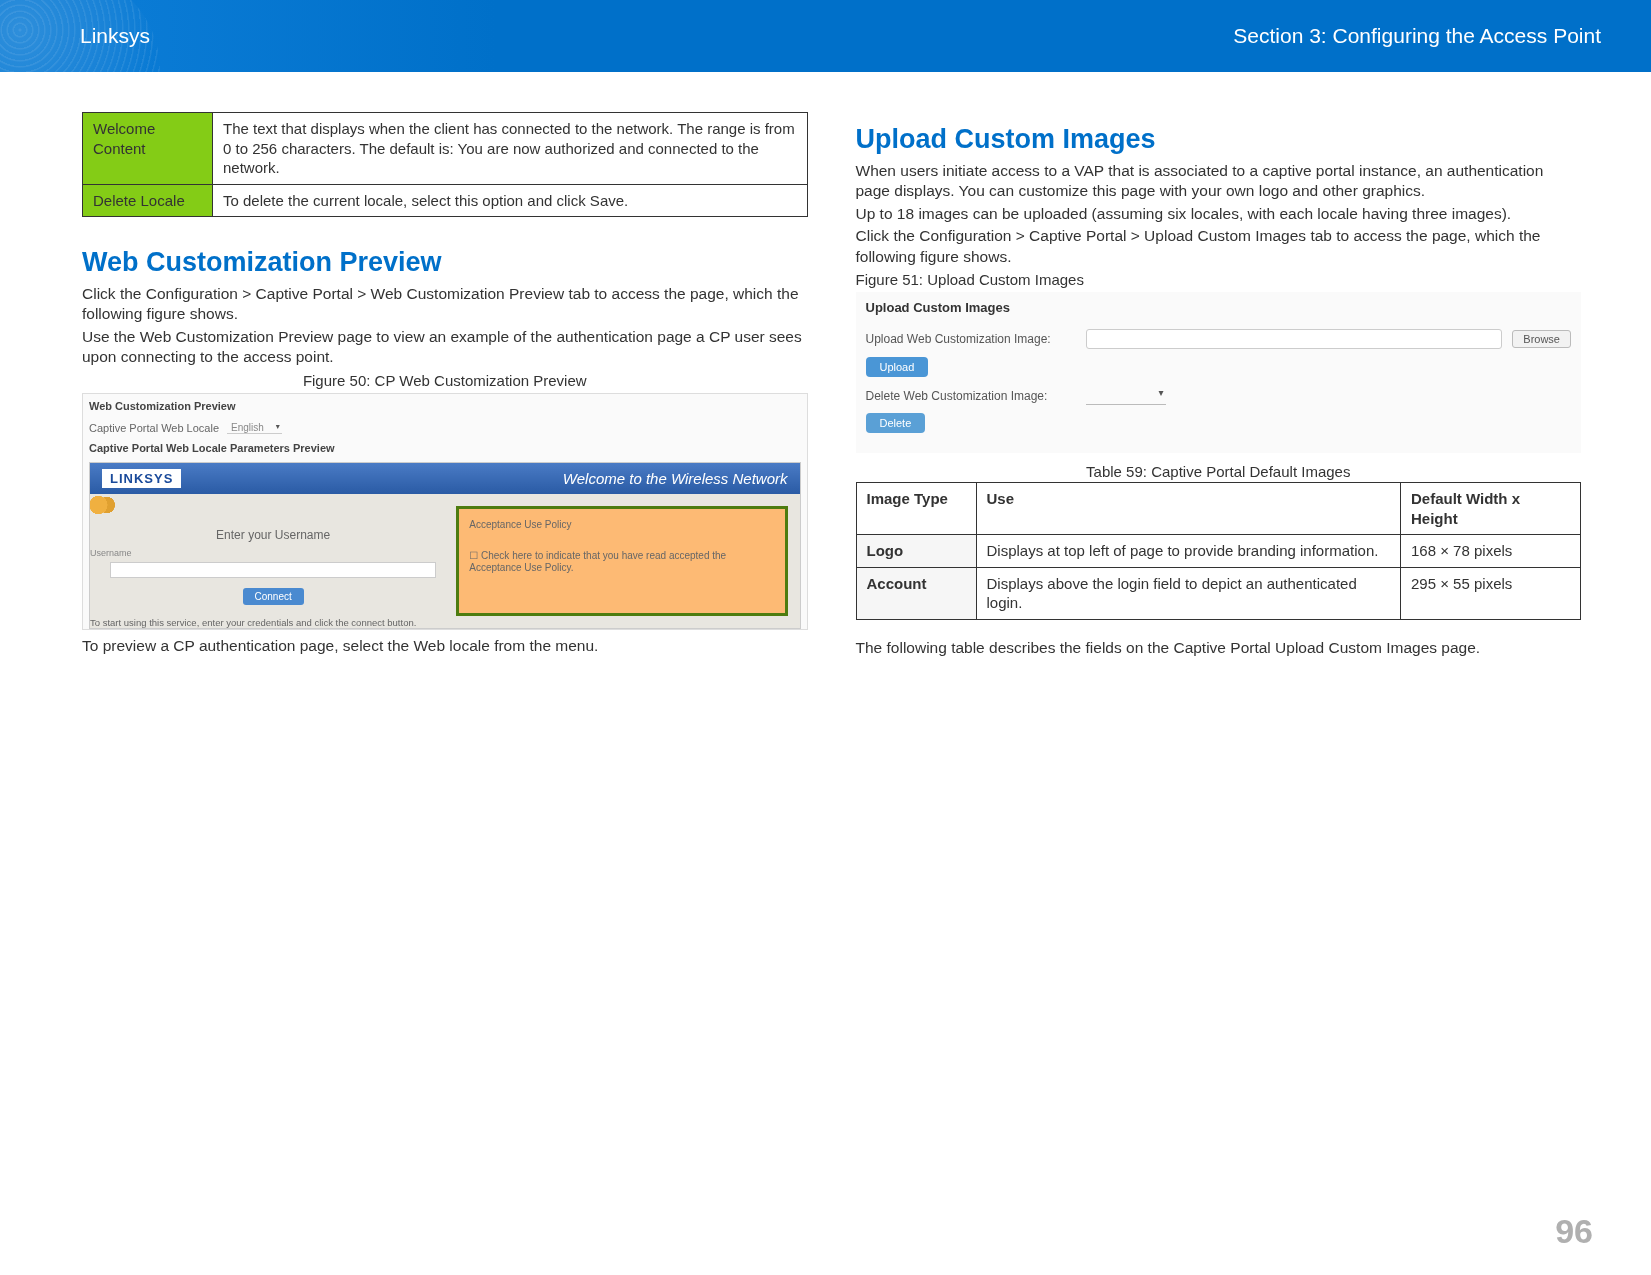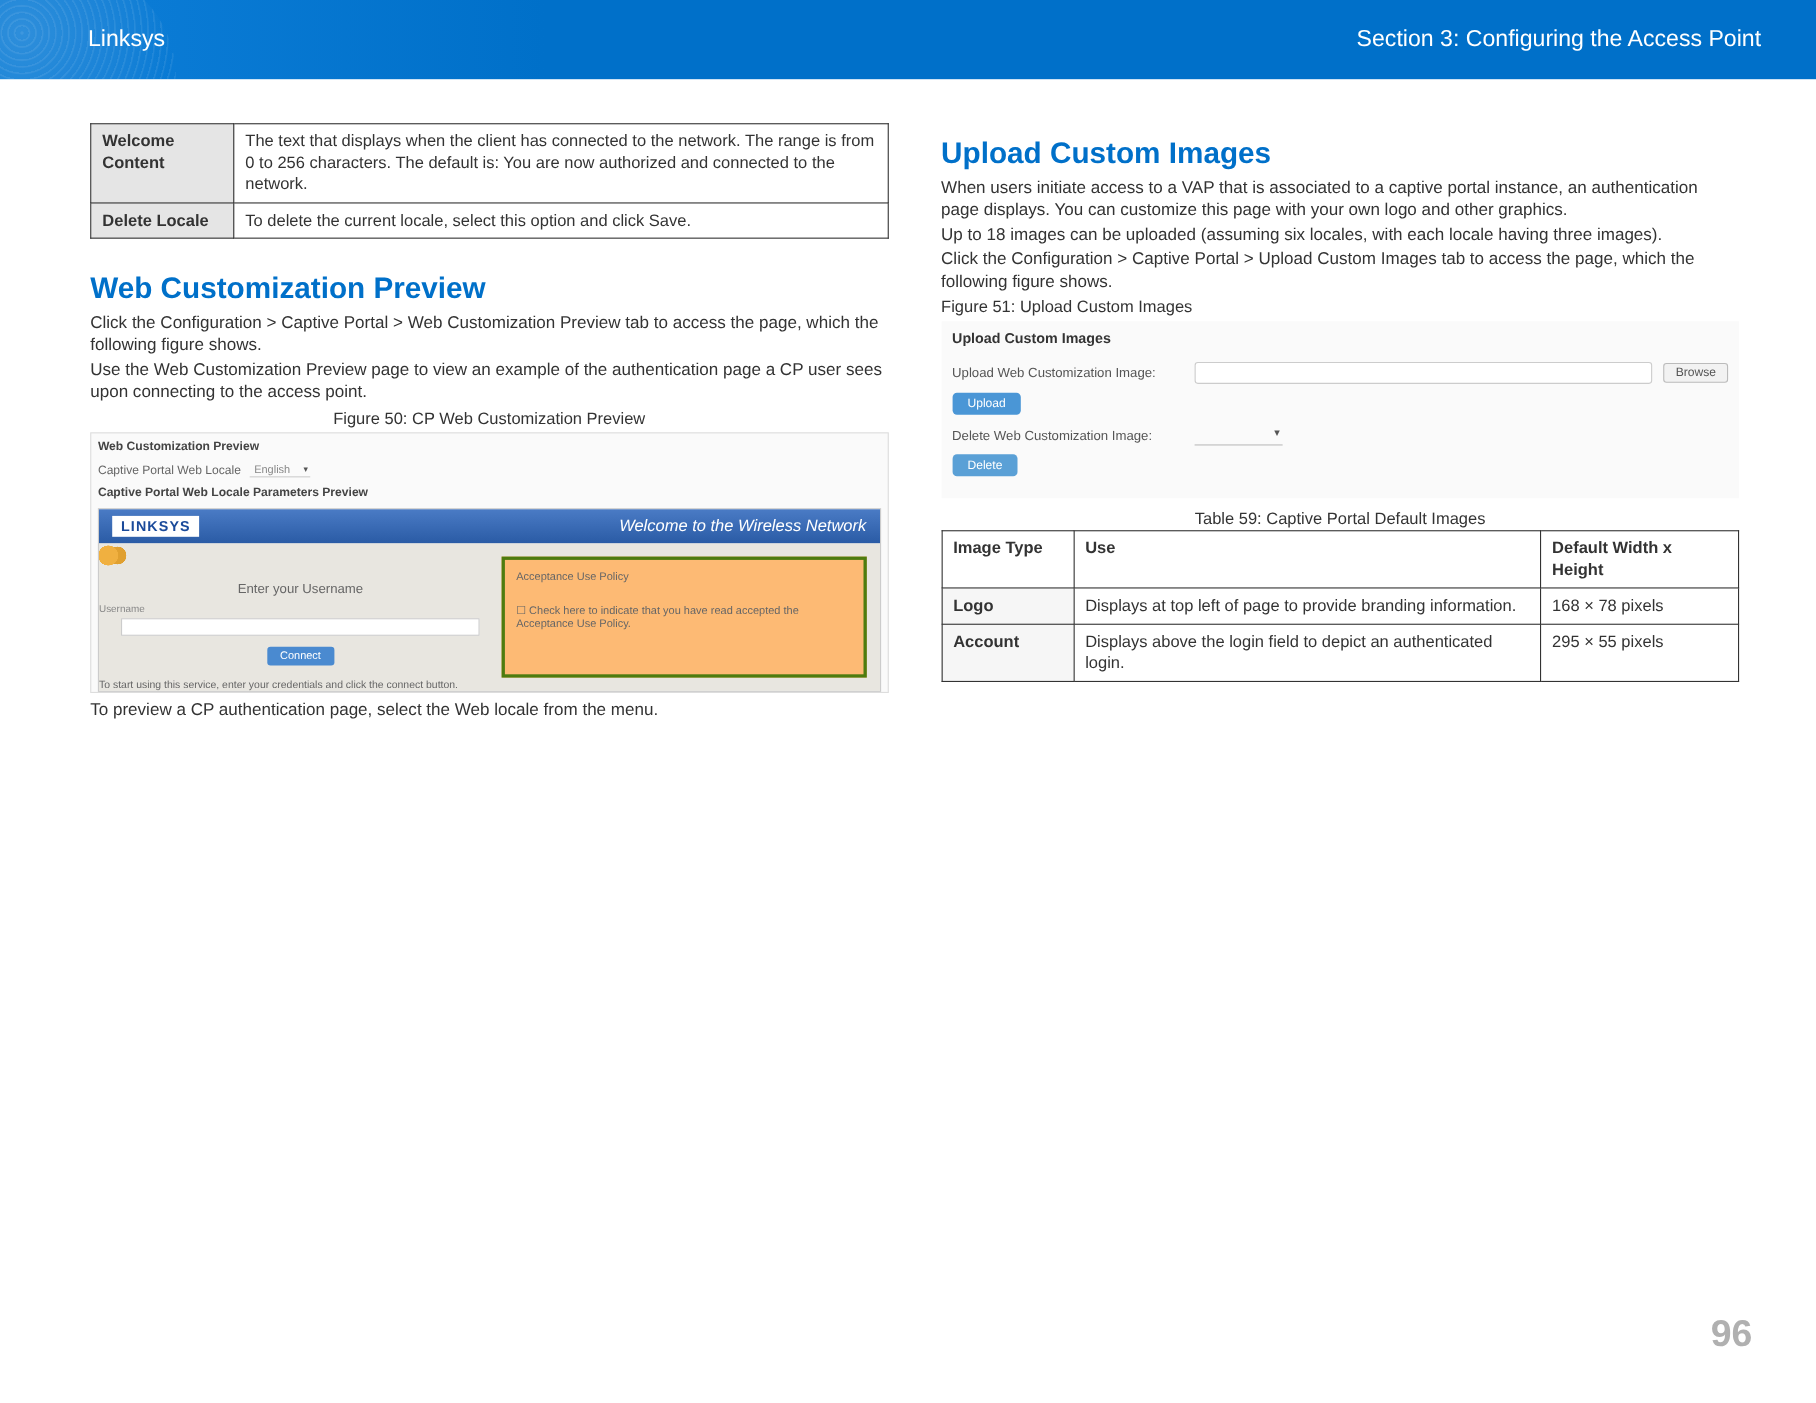--- a/index.html
+++ b/index.html
@@ -55,22 +55,22 @@
     font-size: 15px;
     margin-bottom: 30px;
   }
   table.defs td {
     border: 1px solid #333;
     padding: 6px 10px;
     vertical-align: top;
     line-height: 1.3;
   }
   table.defs td.label {
-    font-weight: bold;
-    background: #e5e5e5;
+    font-weight: normal;
+    background: #84cc16;
     width: 130px;
   }
   h2.heading {
     color: #0070c9;
     font-size: 27px;
     font-weight: 600;
     margin: 12px 0 6px 0;
   }
   p.body {
     font-size: 15.5px;
@@ -162,21 +162,21 @@
     vertical-align: top;
     line-height: 1.3;
   }
   table.imgtable th { font-weight: bold; background:#fff;}
   table.imgtable td.rowlabel { font-weight: bold; background:#f6f6f6; width: 120px;}
   table.imgtable td.dim { width: 180px; }
 
   .page-number {
     position: absolute;
     right: 58px;
-    bottom: 42px;
+    bottom: 24px;
     font-size: 34px;
     font-weight: bold;
     color: #b0b0b0;
   }
 </style>
 </head>
 <body>
 
 <div class="header">
   <div class="brand">Linksys</div>
@@ -274,17 +274,18 @@
         <td class="dim">168 × 78 pixels</td>
       </tr>
       <tr>
         <td class="rowlabel">Account</td>
         <td>Displays above the login field to depict an authenticated login.</td>
         <td class="dim">295 × 55 pixels</td>
       </tr>
     </tbody>
       </table>
 
+    <p class="body" style="margin-top:18px;">The following table describes the fields on the Captive Portal Upload Custom Images page.</p>
   </div>
 
 </div>
 
 <div class="page-number">96</div>
 
 </body></html>

